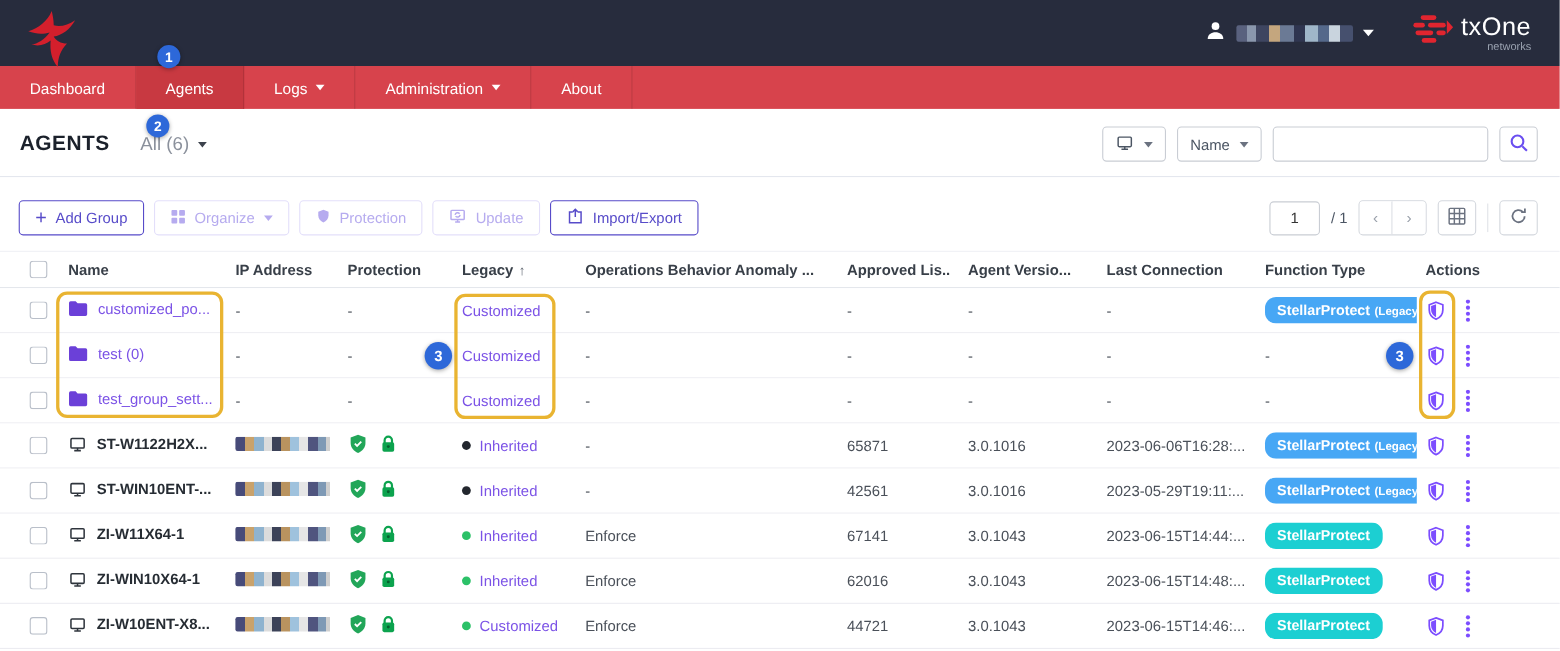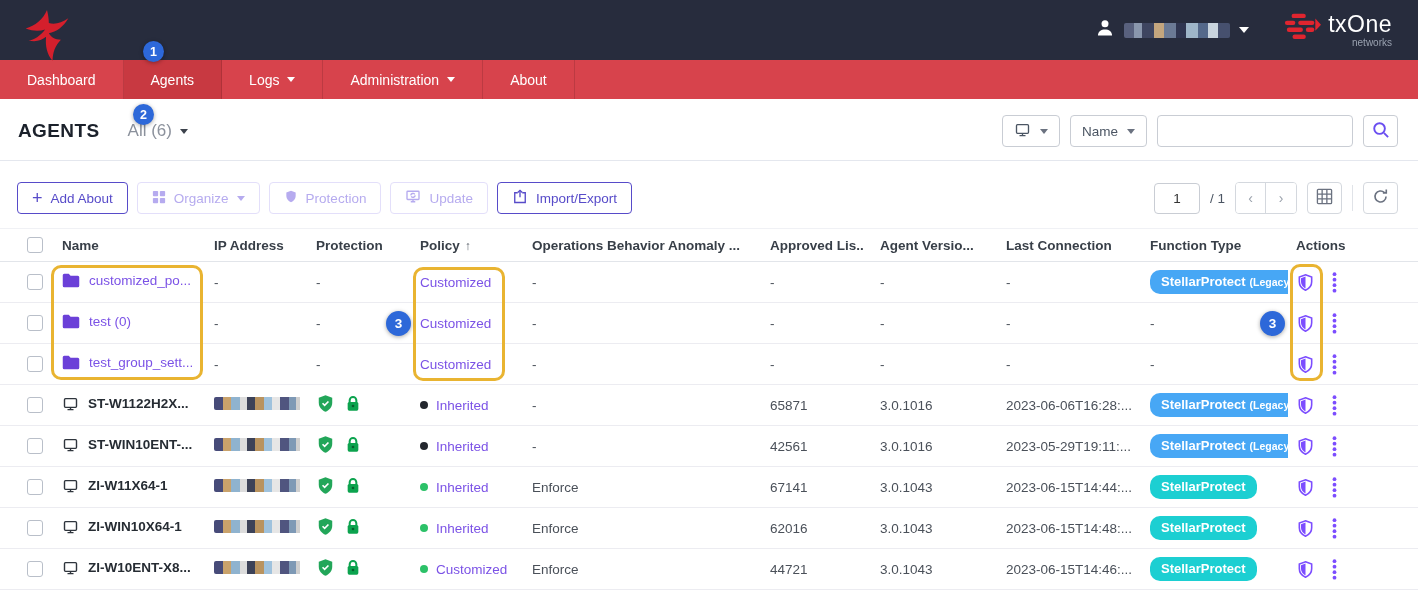--- a/index.html
+++ b/index.html
@@ -182,21 +182,21 @@
           </svg>
       </span>
     </button>
   </div>
 </div>
 <div class="head-divider"></div>
 
 <div class="toolbar">
   <button class="tb-btn enabled">
     <span class="plus-glyph">+</span>
-    <span>Add About</span>
+    <span>Add Group</span>
   </button>
   <button class="tb-btn disabled">
     <span>
       <svg width="14" height="14" viewBox="0 0 16 16" fill="currentColor">
           <rect x="1" y="1" width="6" height="6" rx="1"></rect>
           <rect x="9" y="1" width="6" height="6" rx="1"></rect>
           <rect x="1" y="9" width="6" height="6" rx="1"></rect>
           <rect x="9" y="9" width="6" height="6" rx="1"></rect>
         </svg>
     </span>
@@ -260,21 +260,21 @@
 </div>
 
 <div class="table">
   <div class="thead">
     <div class="th first">
         <span class="checkbox"></span>
       </div>
     <div class="th name"><span>Name</span></div>
     <div class="th"><span>IP Address</span></div>
     <div class="th"><span>Protection</span></div>
-    <div class="th"><span>Policy</span><span class="sort-arrow">↑</span></div>
+    <div class="th"><span>Legacy</span><span class="sort-arrow">↑</span></div>
     <div class="th"><span>Operations Behavior Anomaly ...</span></div>
     <div class="th"><span>Approved Lis...</span></div>
     <div class="th"><span>Agent Versio...</span></div>
     <div class="th"><span>Last Connection</span></div>
     <div class="th"><span>Function Type</span></div>
     <div class="th" style="padding-left:8px"><span>Actions</span></div>
   </div>
   <div>
   <div class="trow">
     <div class="cell c-check">

